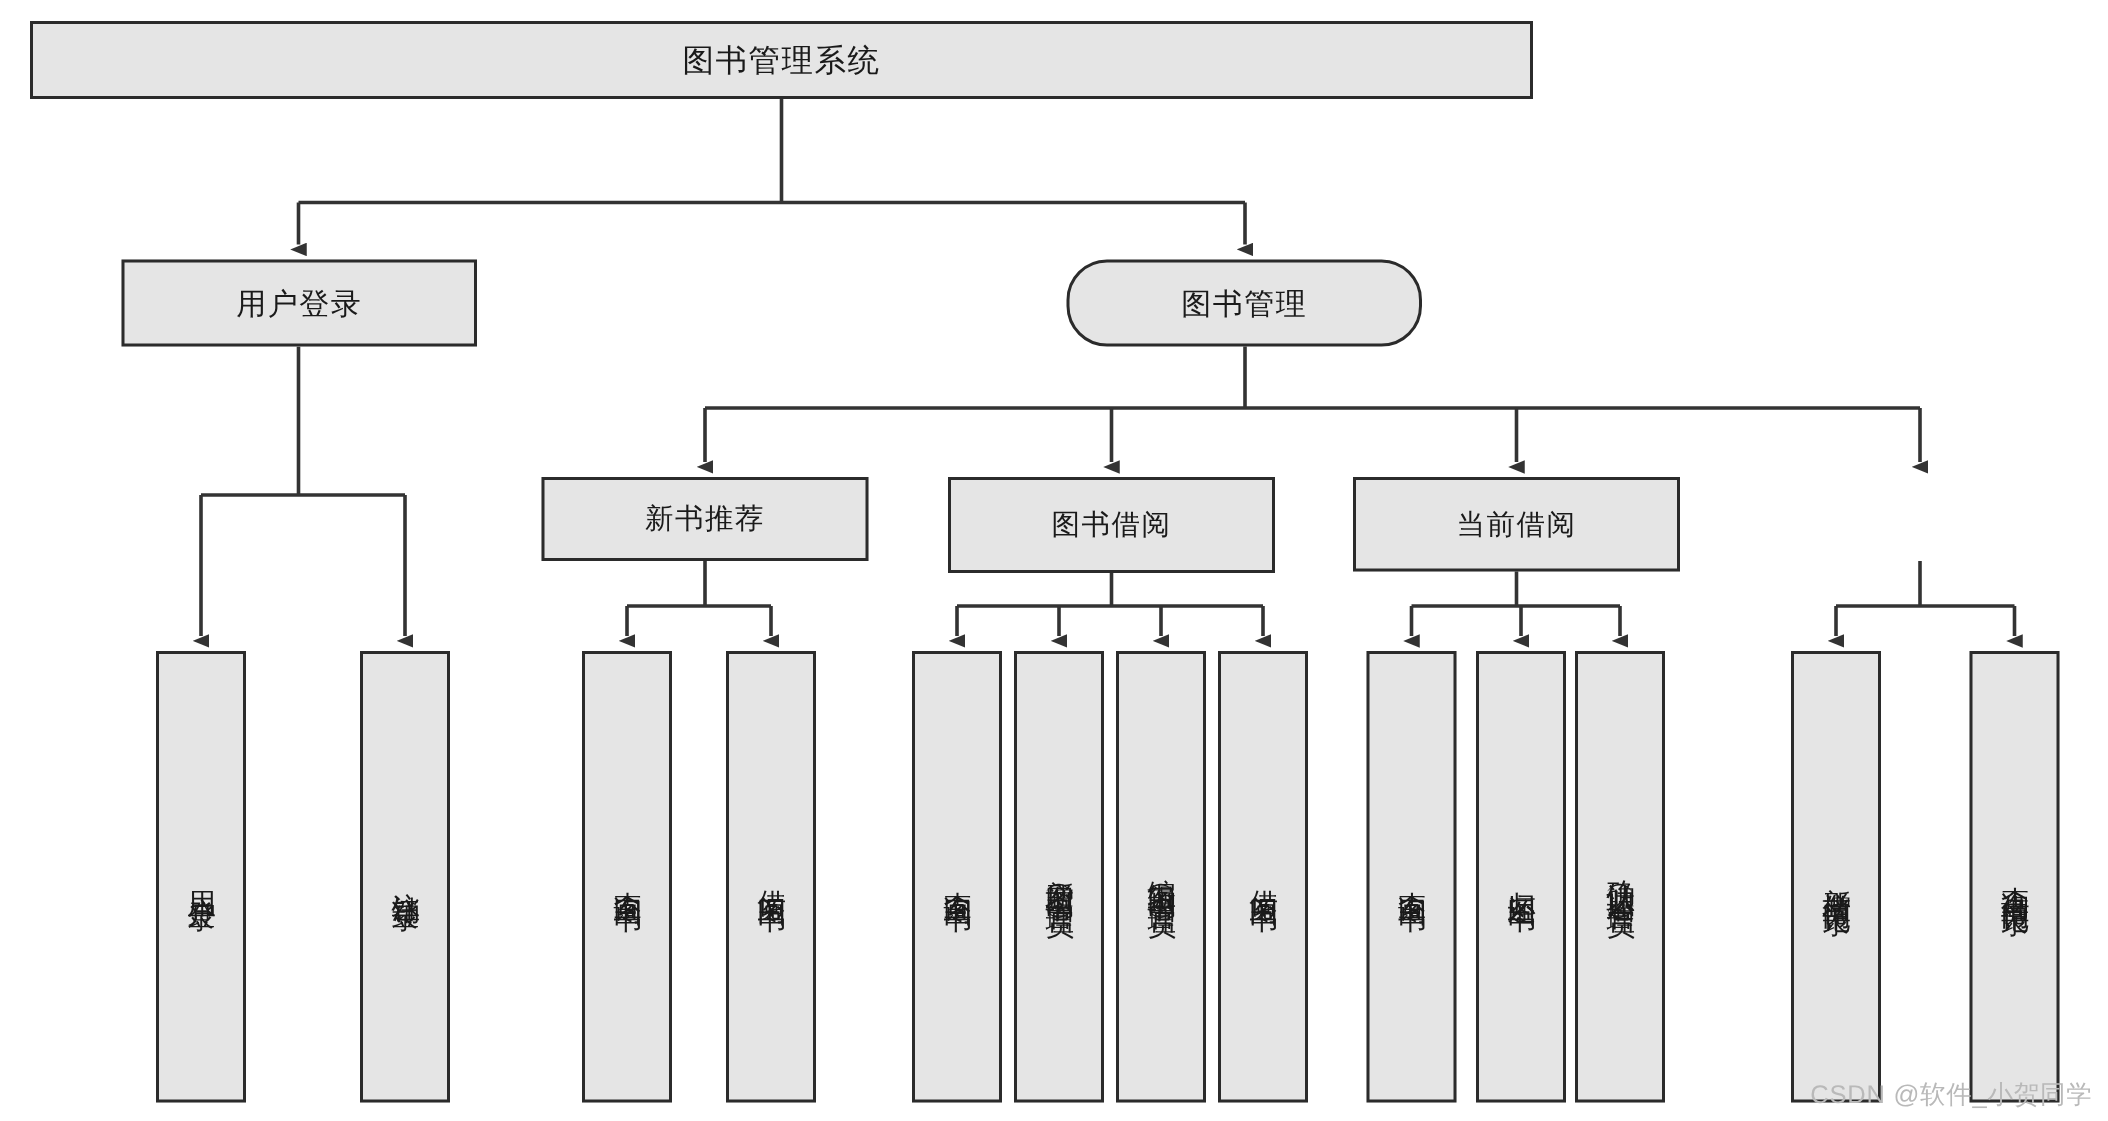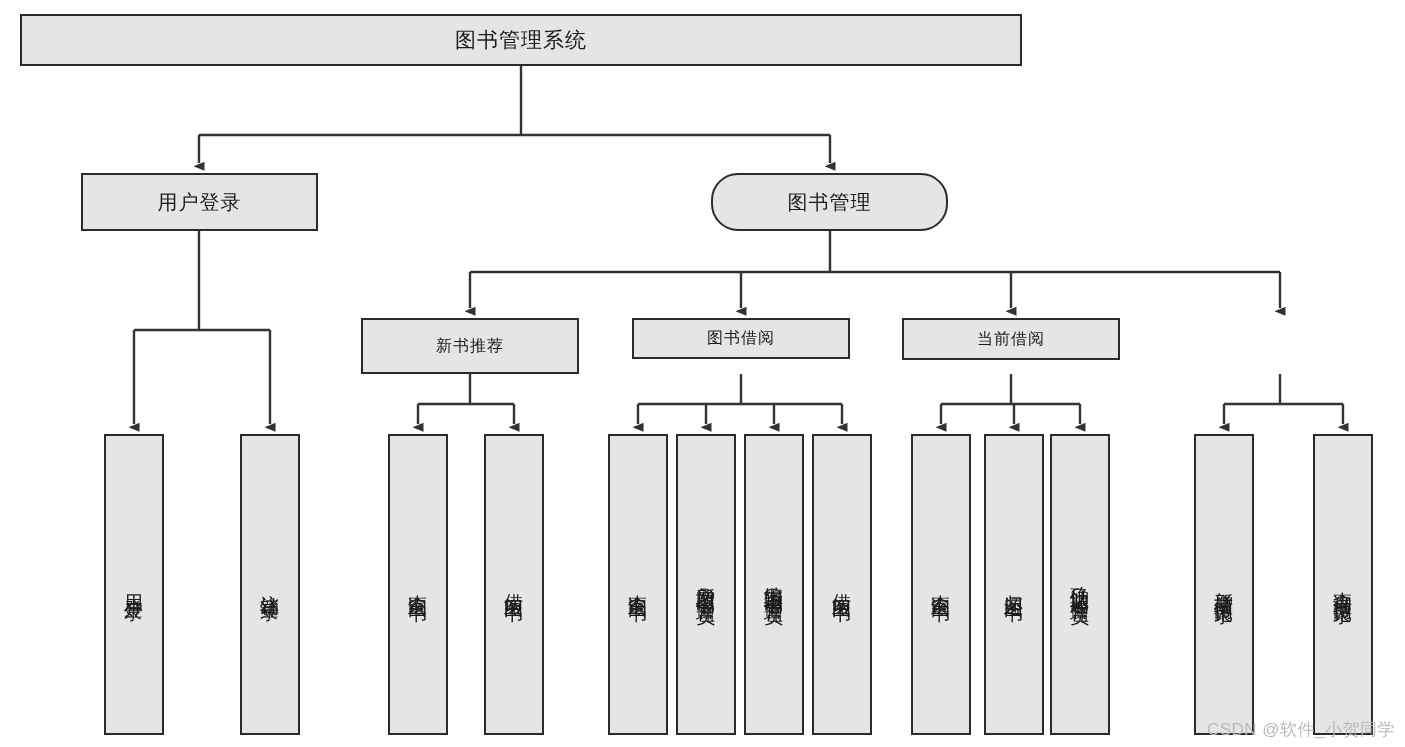--- a/index.html
+++ b/index.html
@@ -36,21 +36,21 @@
     justify-content: center;
     color: #1a1a1a;
   }
   .node.root {
     font-size: 21px;
   }
   .node.level2 {
     font-size: 20px;
   }
   .node.level3 {
-    font-size: 16px;
+    font-size: 19px;
   }
   .node.leaf {
     font-size: 19px;
     align-items: center;
     justify-content: center;
     padding: 6px 0;
   }
   .vtext {
     writing-mode: vertical-rl;
     text-orientation: upright;
@@ -138,24 +138,24 @@
   <div class="node level2" style="left:81px; top:173px; width:237px; height:58px;">
     <span class="htext">用户登录</span>
   </div>
   <div class="node level2" style="left:711px; top:173px; width:237px; height:58px;border-radius:27px;">
     <span class="htext">图书管理</span>
   </div>
 
   <div class="node level3" style="left:361px; top:318px; width:218px; height:56px;">
     <span class="htext">新书推荐</span>
   </div>
-  <div class="node level3" style="left:632px; top:318px; width:218px; height:41px;">
+  <div class="node level3" style="left:632px; top:318px; width:218px; height:64px;">
     <span class="htext">图书借阅</span>
   </div>
-  <div class="node level3" style="left:902px; top:318px; width:218px; height:42px;">
+  <div class="node level3" style="left:902px; top:318px; width:218px; height:63px;">
     <span class="htext">当前借阅</span>
   </div>
 
   <div class="node leaf" style="left:104px; top:434px; width:60px; height:301px;">
     <span class="vtext">用户登录</span>
   </div>
   <div class="node leaf" style="left:240px; top:434px; width:60px; height:301px;">
     <span class="vtext">注销登录</span>
   </div>
   <div class="node leaf" style="left:388px; top:434px; width:60px; height:301px;">

